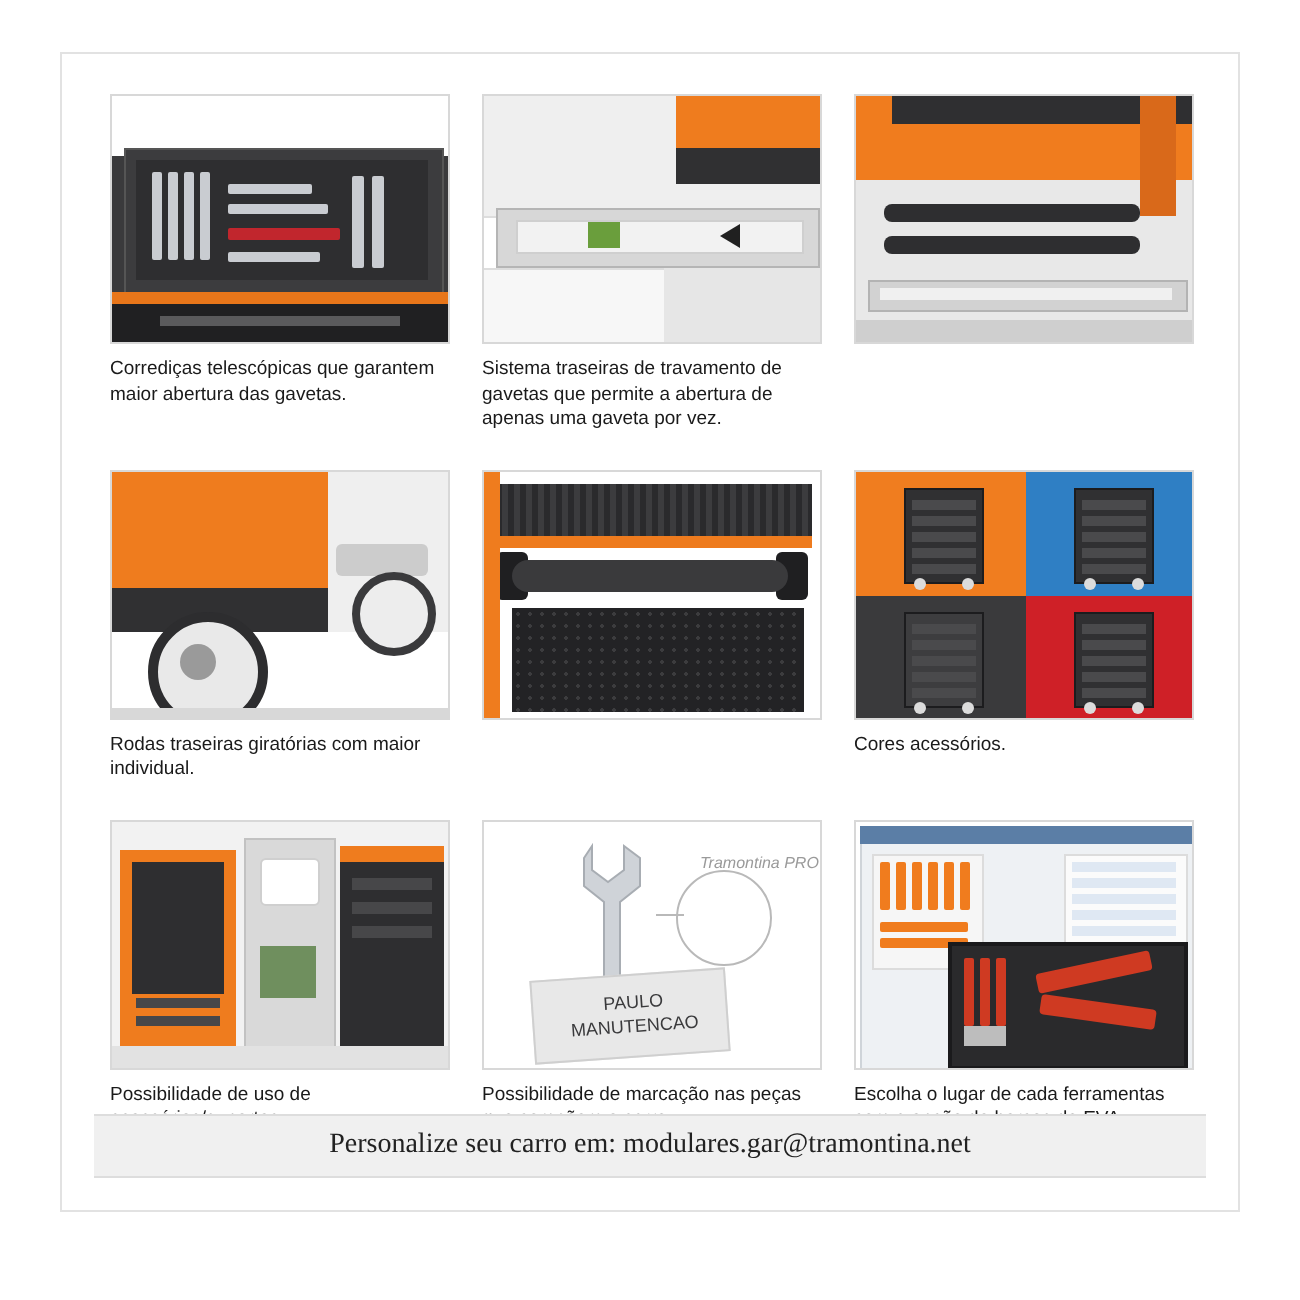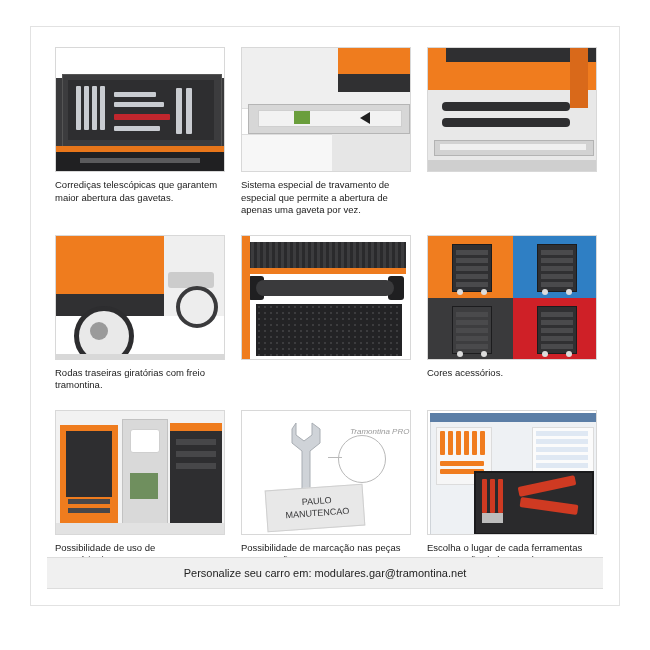--- a/index.html
+++ b/index.html
@@ -68,22 +68,23 @@
     bottom: 16px;
     height: 30px;
     background: #f0f0f0;
     border-top: 1px solid #dddddd;
     border-bottom: 1px solid #dddddd;
     display: flex;
     align-items: center;
     justify-content: center;
   }
   .footertext {
-    font-size: 11px;
+    font-size: 14px;
     color: #222;
+    font-family: Liberation Serif, serif;
   }
 
   
   .abs { position: absolute; }
 
   
   .c1 { background: #3a3a3c; }
   .c1 .top { left:0; top:0; width:170px; height:30px; background:#ffffff; }
   .c1 .drawer { left:6px; top:26px; width:158px; height:72px; background:#3c3c3e; border:1px solid #555; }
   .c1 .tray { left:12px; top:32px; width:146px; height:60px; background:#2e2e30; }
@@ -220,21 +221,21 @@
           <div class="abs body"></div>
           <div class="abs orangebar"></div>
           <div class="abs darkbar"></div>
           <div class="abs railouter"></div>
           <div class="abs railinner"></div>
           <div class="abs railgreen"></div>
           <div class="abs arrow"></div>
           <div class="abs panel"></div>
           <div class="abs shadow"></div>
         </div>
-        <div class="caption">Sistema especial de travamento de especial que permite a abertura de apenas uma gaveta por vez.</div>
+        <div class="caption">Sistema traseiras de travamento de gavetas que permite a abertura de apenas uma gaveta por vez.</div>
       </div>
 
       <div class="cell">
         <div class="thumb c3">
           <div class="abs orangepanel"></div>
           <div class="abs darktop"></div>
           <div class="abs post"></div>
           <div class="abs tool1"></div>
           <div class="abs tool2"></div>
           <div class="abs rail"></div>
@@ -247,21 +248,21 @@
         <div class="thumb c4">
           <div class="abs cab"></div>
           <div class="abs cabdark"></div>
           <div class="abs shadowwall"></div>
           <div class="abs fork"></div>
           <div class="abs wheelsm"></div>
           <div class="abs wheelbig"></div>
           <div class="abs hub"></div>
           <div class="abs floor"></div>
         </div>
-        <div class="caption">Rodas traseiras giratórias com freio tramontina.</div>
+        <div class="caption">Rodas traseiras giratórias com maior individual.</div>
       </div>
 
       <div class="cell">
         <div class="thumb c5">
           <div class="abs matlines"></div>
           <div class="abs orangerim"></div>
           <div class="abs cap1"></div>
           <div class="abs cap2"></div>
           <div class="abs bar"></div>
           <div class="abs mesh"></div>

